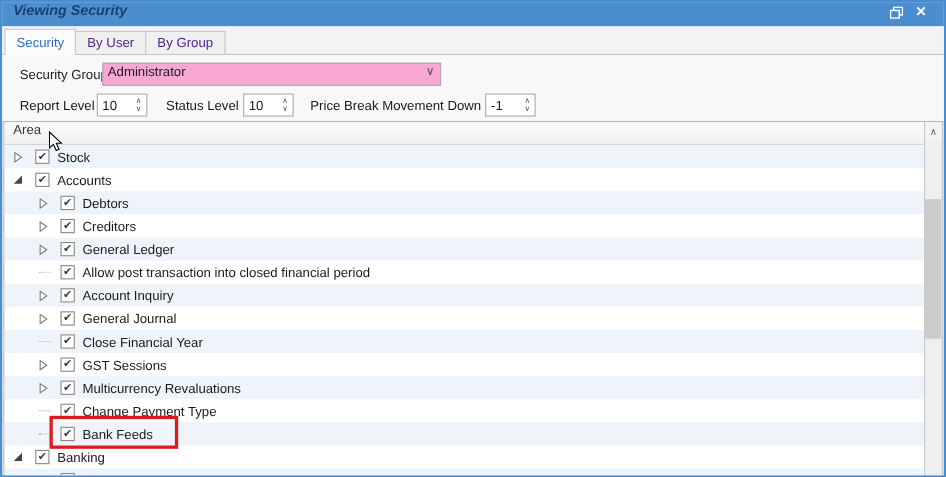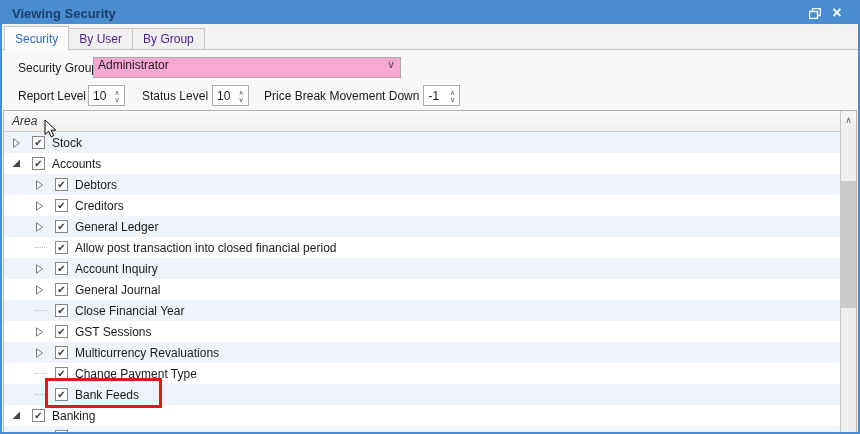--- a/index.html
+++ b/index.html
@@ -2,21 +2,21 @@
 <html><head>
 <meta charset="utf-8">
 <style>
   * { box-sizing: border-box; margin: 0; padding: 0; }
   html,body { width: 860px; height: 434px; overflow: hidden; }
   body { font-family: "Liberation Sans", sans-serif; font-size: 12px; color: #1a1a1a; background: #fff; }
 
   .window { width: 860px; height: 434px; border: 2px solid #4a8ed0; background: #f6f6f6; position: relative; display: flex; flex-direction: column; }
 
   
-  .titlebar { height: 22px; background: #4a8ed0; display: flex; align-items: center; padding: 0 10px; flex: 0 0 22px; }
+  .titlebar { height: 22px; background: #4a8ed0; display: flex; padding: 0 10px; flex: 0 0 22px; font-style: italic; }
   .titlebar .title { font-weight: bold; font-size: 13px; color: #1c3f6e; }
   .titlebar .spacer { flex: 1; }
   .tb-btn { width: 22px; height: 18px; display: flex; align-items: center; justify-content: center; cursor: default; }
   .close-glyph { color: #fff; font-size: 16px; font-weight: bold; line-height: 16px; }
 
   
   .tabstrip { flex: 0 0 26px; display: flex; align-items: flex-end; background: #f3f3f3; border-bottom: 1px solid #c6c6c6; padding-left: 2px; }
   .tab { padding: 5px 10px; border: 1px solid #c6c6c6; border-bottom: none; display: flex; align-items: center; }
   .tab.active { height: 24px; background: #fcfcfc; color: #2a6cc2; margin-bottom: -1px; position: relative; z-index: 2; }
   .tab.inactive { height: 21px; background: #f0f0f0; color: #4c1d95; margin-left: -1px; }
@@ -24,29 +24,29 @@
   
   .formpane { flex: 0 0 60px; background: #f8f8f8; padding: 7px 0 0 16px; }
   .frow { display: flex; align-items: center; height: 21px; }
   .frow1 { margin-bottom: 7px; }
   .flabel { text-align: right; white-space: nowrap; }
   .lab-sg { width: 70px; margin-right: 5px; }
   .lab-rl { width: 66px; margin-right: 4px; }
   .combo { width: 308px; height: 21px; background: #f9a8d4; border: 1px solid #ababab; display: flex; align-items: flex-start; padding-left: 4px; }
   .combo .val { flex: 1; }
   .combo .chev { color: #555; font-size: 11px; padding-right: 5px; }
-  .spin { width: 37px; height: 21px; background: #fff; border: 1px solid #ababab; display: flex; align-items: stretch; }
+  .spin { width: 46px; height: 21px; background: #fff; border: 1px solid #ababab; display: flex; align-items: stretch; }
   .spin .val { flex: 1; padding: 3px 0 0 4px; }
   .spin .arrows { width: 14px; display: flex; flex-direction: column; align-items: center; justify-content: center; }
   .spin .arrows span { font-size: 7px; line-height: 7px; color: #555; display: block; }
   .gap1 { width: 17px; } .gap2 { width: 15px; }
 
   
   .grid { flex: 1; position: relative; background: #fff; border: 1px solid #b4b4b4; border-bottom: none; margin: 0 1px; overflow: hidden; }
-  .gridhdr { height: 21px; background: linear-gradient(#fafafa, #f1f1f1); border-bottom: 1px solid #cfcfcf; padding-left: 8px; display: flex; align-items: center; color: #333; width: calc(100% - 16px); font-style: italic; }
+  .gridhdr { height: 21px; background: linear-gradient(#fafafa, #f1f1f1); border-bottom: 1px solid #cfcfcf; padding-left: 8px; display: flex; color: #333; width: calc(100% - 16px); }
   .tree { position: absolute; top: 21px; left: 0; right: 16px; bottom: 0; overflow: hidden; }
   .row { height: 21px; display: flex; align-items: center; position: relative; }
   .row.odd { background: #eff4fa; }
   .row.even { background: #ffffff; }
   .row.l0 { padding-left: 8px; }
   .row.l1 { padding-left: 31px; }
   .exp { width: 20px; display: flex; align-items: center; }
   .stub { width: 12px; border-top: 1px dotted #bfbfbf; display: inline-block; }
   .cb { width: 13px; height: 13px; border: 1px solid #878787; background: #fff; color: #3a3a3a; font-size: 10px; line-height: 11px; text-align: center; margin-right: 7px; flex: 0 0 13px; }
   .lbl { white-space: nowrap; }

